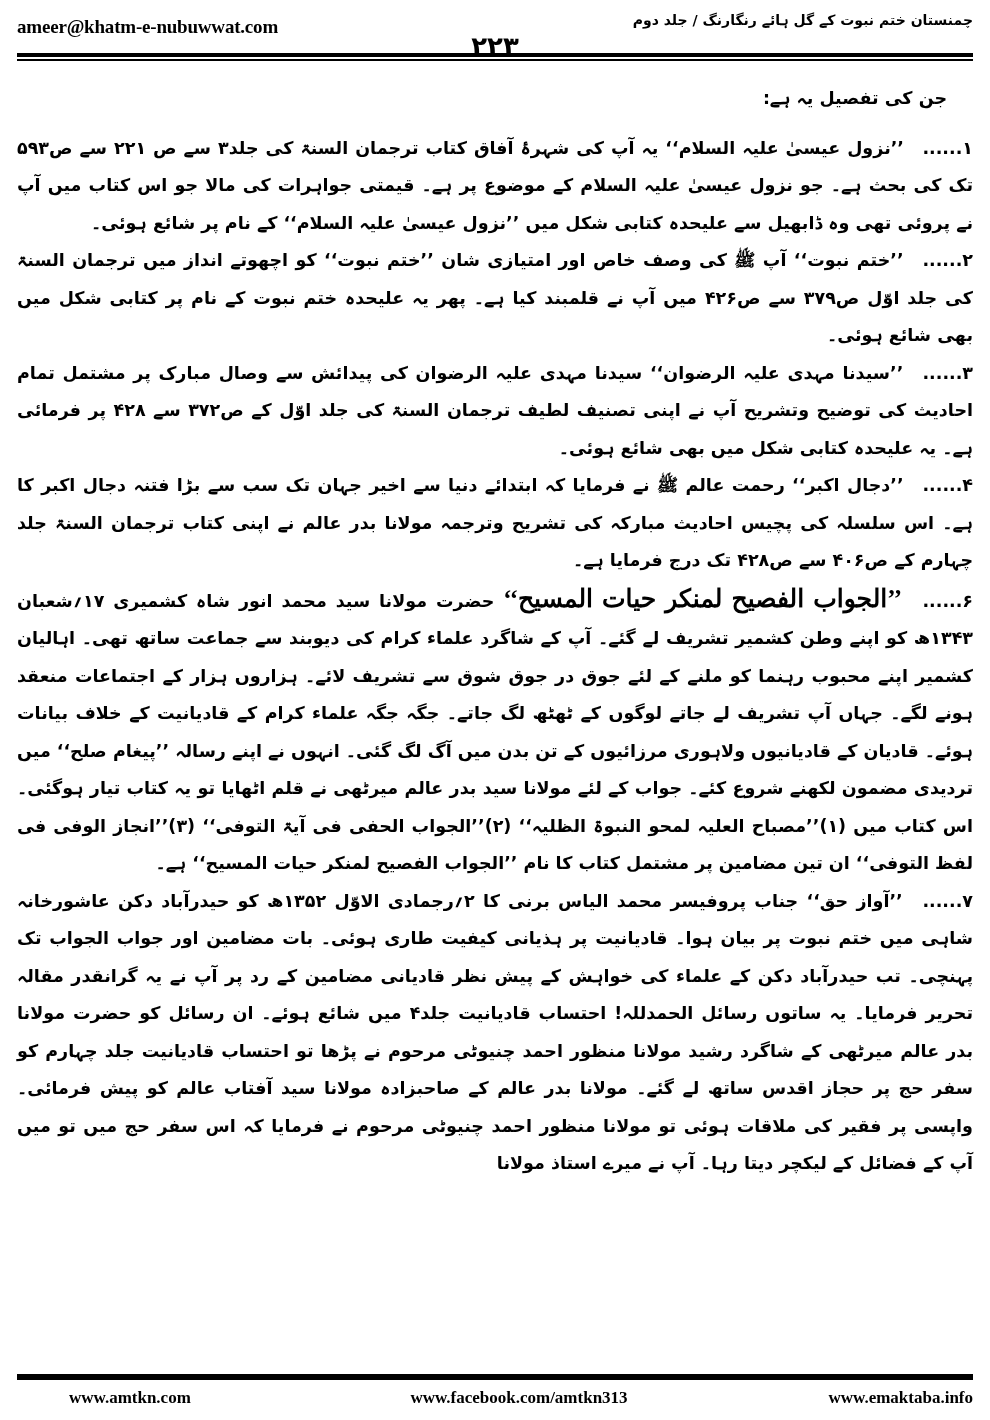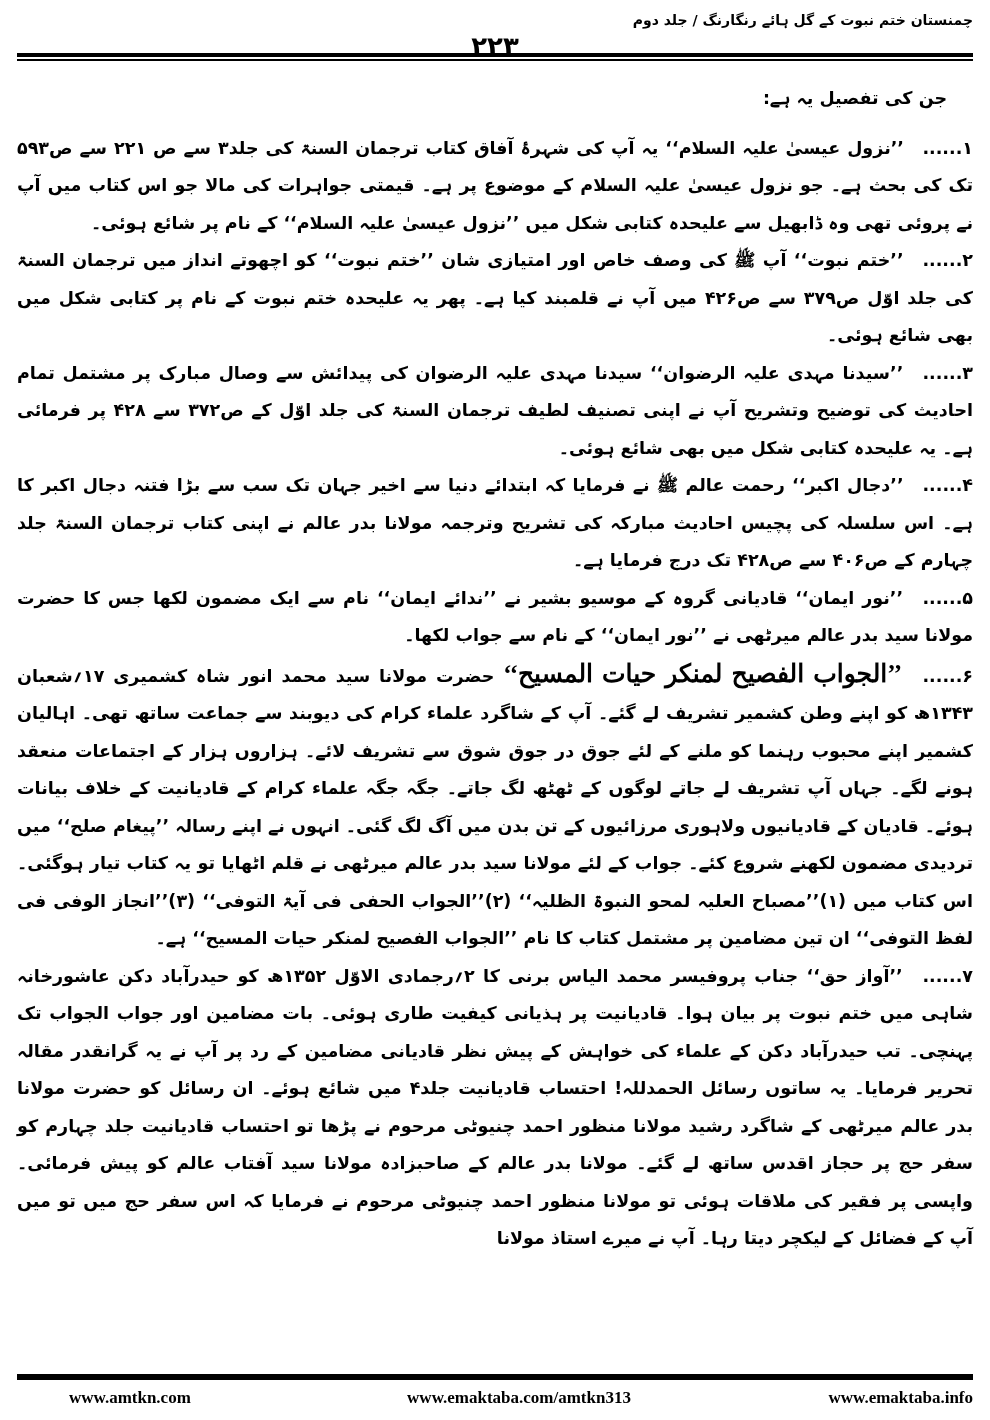--- a/index.html
+++ b/index.html
@@ -22,20 +22,21 @@
   .ftr-left { left: 4px; }
   .ftr-mid { left: 50%; transform: translateX(-50%); }
   .ftr-right { right: 0; }
 </style>
 </head>
 <body>
 
 <div class="page">
 
   <div class="hdr">
+    <span class="hdr-email">ameer@khatm-e-nubuwwat.com</span>
     <span class="hdr-page">۲۲۳</span>
     <span class="hdr-title">چمنستان ختم نبوت کے گل ہائے رنگارنگ / جلد دوم</span>
   </div>
   <div class="rule-thick"></div>
   <div class="rule-thin"></div>
 
   <div class="body-text">
     <p class="intro">جن کی تفصیل یہ ہے:</p>
 
     <p class="item">
@@ -48,33 +49,29 @@
     </p>
     <p class="item">
       <span class="num">۳......</span>
       <span>’’سیدنا مہدی علیہ الرضوان‘‘ سیدنا مہدی علیہ الرضوان کی پیدائش سے وصال مبارک پر مشتمل تمام احادیث کی توضیح وتشریح آپ نے اپنی تصنیف لطیف ترجمان السنۃ کی جلد اوّل کے ص۳۷۲ سے ۴۲۸ پر فرمائی ہے۔ یہ علیحدہ کتابی شکل میں بھی شائع ہوئی۔</span>
     </p>
     <p class="item">
       <span class="num">۴......</span>
       <span>’’دجال اکبر‘‘ رحمت عالم ﷺ نے فرمایا کہ ابتدائے دنیا سے اخیر جہان تک سب سے بڑا فتنہ دجال اکبر کا ہے۔ اس سلسلہ کی پچیس احادیث مبارکہ کی تشریح وترجمہ مولانا بدر عالم نے اپنی کتاب ترجمان السنۃ جلد چہارم کے ص۴۰۶ سے ص۴۲۸ تک درج فرمایا ہے۔</span>
     </p>
     <p class="item">
-      <span class="num">۵......</span>
-      <span>’’نور ایمان‘‘ قادیانی گروہ کے موسیو بشیر نے ’’ندائے ایمان‘‘ نام سے ایک مضمون لکھا جس کا حضرت مولانا سید بدر عالم میرٹھی نے ’’نور ایمان‘‘ کے نام سے جواب لکھا۔</span>
-    </p>
-    <p class="item">
       <span class="num">۶......</span>
       <span class="arabic">’’الجواب الفصیح لمنکر حیات المسیح‘‘</span>
       <span>حضرت مولانا سید محمد انور شاہ کشمیری ۱۷؍شعبان ۱۳۴۳ھ کو اپنے وطن کشمیر تشریف لے گئے۔ آپ کے شاگرد علماء کرام کی دیوبند سے جماعت ساتھ تھی۔ اہالیان کشمیر اپنے محبوب رہنما کو ملنے کے لئے جوق در جوق شوق سے تشریف لائے۔ ہزاروں ہزار کے اجتماعات منعقد ہونے لگے۔ جہاں آپ تشریف لے جاتے لوگوں کے ٹھٹھ لگ جاتے۔ جگہ جگہ علماء کرام کے قادیانیت کے خلاف بیانات ہوئے۔ قادیان کے قادیانیوں ولاہوری مرزائیوں کے تن بدن میں آگ لگ گئی۔ انہوں نے اپنے رسالہ ’’پیغام صلح‘‘ میں تردیدی مضمون لکھنے شروع کئے۔ جواب کے لئے مولانا سید بدر عالم میرٹھی نے قلم اٹھایا تو یہ کتاب تیار ہوگئی۔ اس کتاب میں (۱)’’مصباح العلیہ لمحو النبوۃ الظلیہ‘‘ (۲)’’الجواب الحفی فی آیۃ التوفی‘‘ (۳)’’انجاز الوفی فی لفظ التوفی‘‘ ان تین مضامین پر مشتمل کتاب کا نام ’’الجواب الفصیح لمنکر حیات المسیح‘‘ ہے۔</span>
     </p>
     <p class="item">
       <span class="num">۷......</span>
       <span>’’آواز حق‘‘ جناب پروفیسر محمد الیاس برنی کا ۲؍رجمادی الاوّل ۱۳۵۲ھ کو حیدرآباد دکن عاشورخانہ شاہی میں ختم نبوت پر بیان ہوا۔ قادیانیت پر ہذیانی کیفیت طاری ہوئی۔ بات مضامین اور جواب الجواب تک پہنچی۔ تب حیدرآباد دکن کے علماء کی خواہش کے پیش نظر قادیانی مضامین کے رد پر آپ نے یہ گرانقدر مقالہ تحریر فرمایا۔ یہ ساتوں رسائل الحمدللہ! احتساب قادیانیت جلد۴ میں شائع ہوئے۔ ان رسائل کو حضرت مولانا بدر عالم میرٹھی کے شاگرد رشید مولانا منظور احمد چنیوٹی مرحوم نے پڑھا تو احتساب قادیانیت جلد چہارم کو سفر حج پر حجاز اقدس ساتھ لے گئے۔ مولانا بدر عالم کے صاحبزادہ مولانا سید آفتاب عالم کو پیش فرمائی۔ واپسی پر فقیر کی ملاقات ہوئی تو مولانا منظور احمد چنیوٹی مرحوم نے فرمایا کہ اس سفر حج میں تو میں آپ کے فضائل کے لیکچر دیتا رہا۔ آپ نے میرے استاذ مولانا</span>
     </p>
   </div>
 
   <div class="rule-foot"></div>
   <div class="ftr">
     <span class="ftr-left">www.amtkn.com</span>
-    <span class="ftr-mid">www.emaktaba.com/amtkn313</span>
+    <span class="ftr-mid">www.facebook.com/amtkn313</span>
     <span class="ftr-right">www.emaktaba.info</span>
   </div>
 </div>
 
 </body></html>

